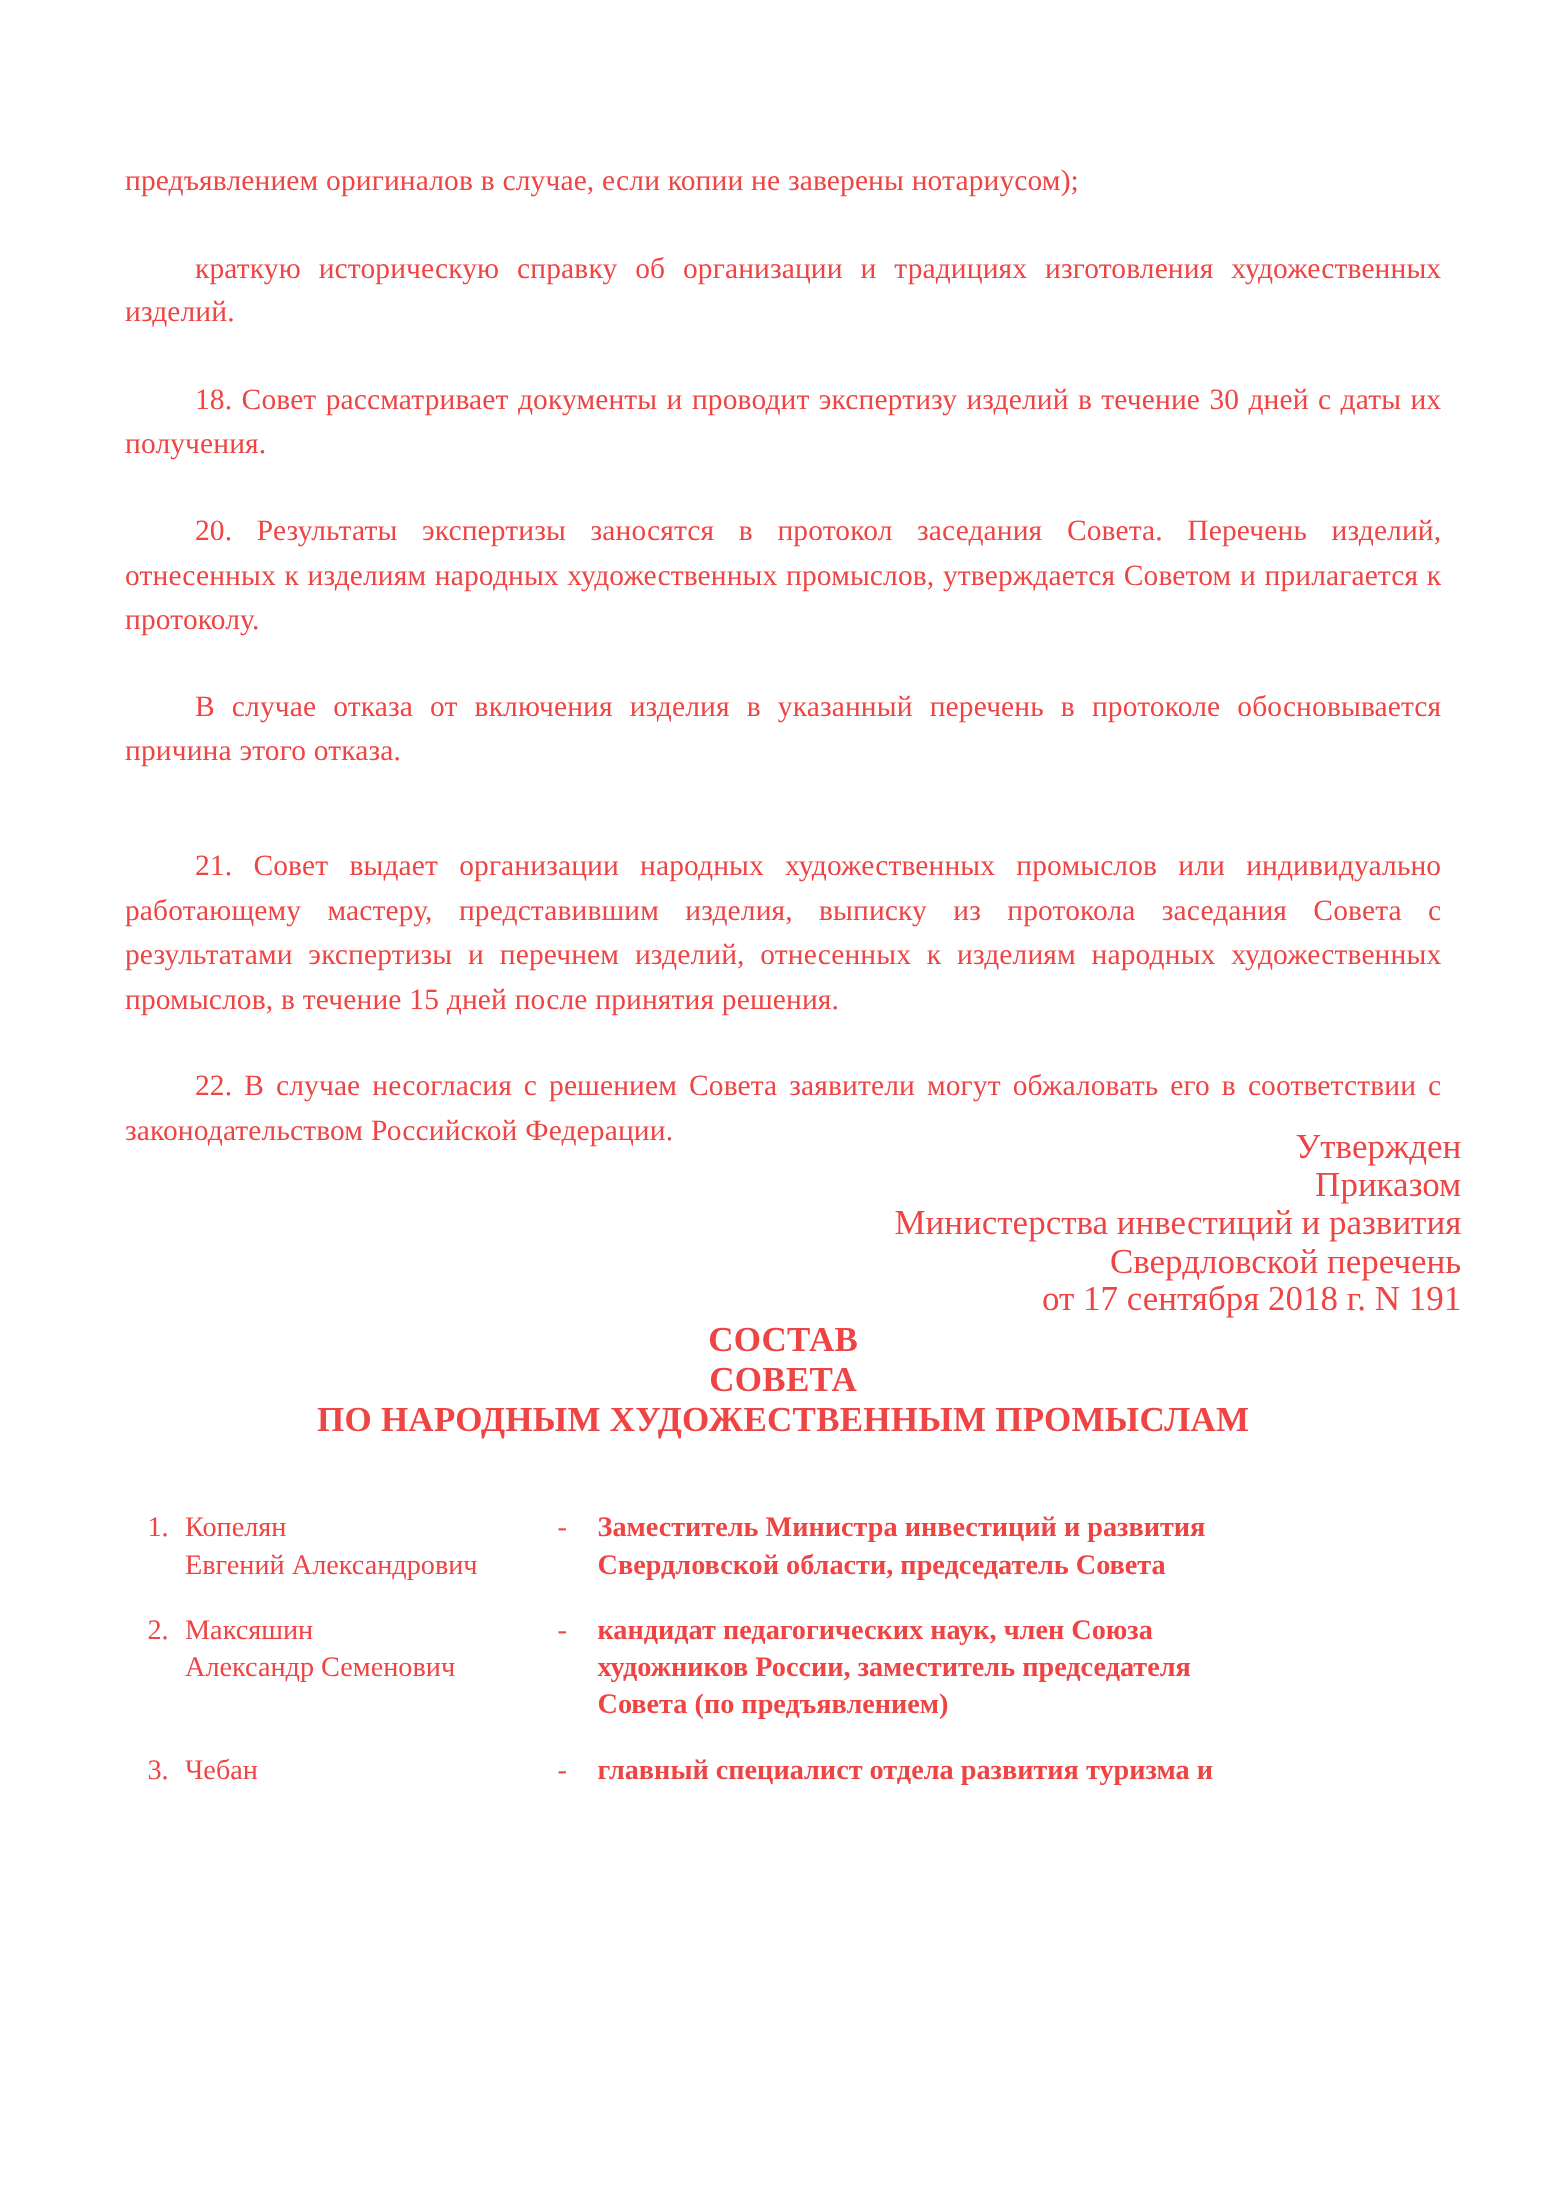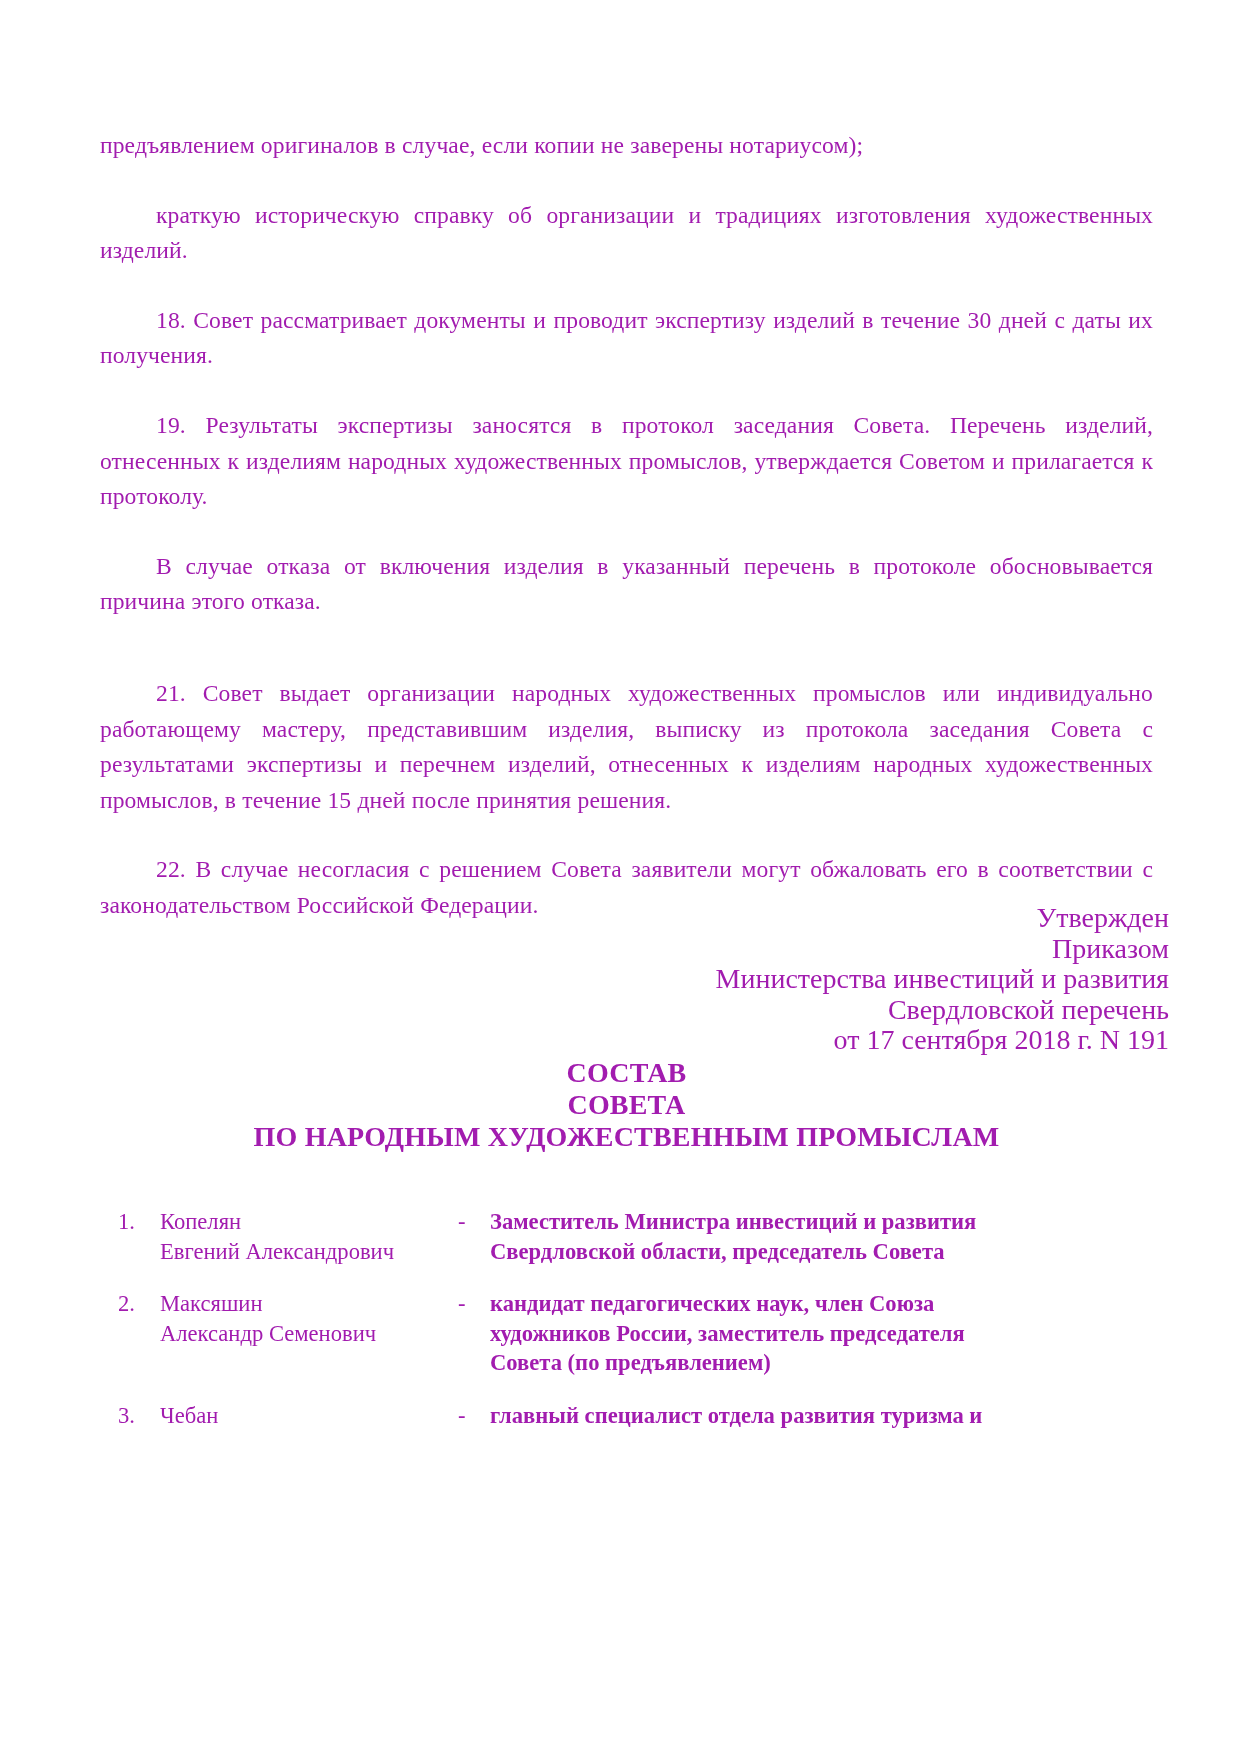--- a/index.html
+++ b/index.html
@@ -9,21 +9,21 @@
     background: #ffffff;
   }
   .page {
     position: relative;
     width: 1240px;
     height: 1754px;
     background: #ffffff;
     margin: 0 auto;
     box-sizing: border-box;
     font-family: "Liberation Serif", "DejaVu Serif", serif;
-    color: #a21caf;
+    color: #ef4444;
     overflow: hidden;
   }
   .content {
     position: absolute;
     left: 100px;
     top: 128px;
     width: 1053px;
   }
 
   
@@ -91,21 +91,20 @@
     width: 48px;
     flex: 0 0 48px;
     text-align: left;
     padding-left: 18px;
     box-sizing: border-box;
   }
   .m-name {
     width: 298px;
     flex: 0 0 298px;
     box-sizing: border-box;
-    margin-left: 12px;
   }
   .m-name span { display: block; }
   .m-dash {
     width: 32px;
     flex: 0 0 32px;
     text-align: left;
     box-sizing: border-box;
   }
   .m-role {
     flex: 1 1 auto;
@@ -122,21 +121,21 @@
 
     <p class="body-par">предъявлением оригиналов в случае, если копии не заверены нотариусом);</p>
     <div class="gap-par"></div>
 
     <p class="body-par indent">краткую историческую справку об организации и традициях изготовления художественных изделий.</p>
     <div class="gap-par"></div>
 
     <p class="body-par indent">18. Совет рассматривает документы и проводит экспертизу изделий в течение 30 дней с даты их получения.</p>
     <div class="gap-par"></div>
 
-    <p class="body-par indent">19. Результаты экспертизы заносятся в протокол заседания Совета. Перечень изделий, отнесенных к изделиям народных художественных промыслов, утверждается Советом и прилагается к протоколу.</p>
+    <p class="body-par indent">20. Результаты экспертизы заносятся в протокол заседания Совета. Перечень изделий, отнесенных к изделиям народных художественных промыслов, утверждается Советом и прилагается к протоколу.</p>
     <div class="gap-par"></div>
 
     <p class="body-par indent">В случае отказа от включения изделия в указанный перечень в протоколе обосновывается причина этого отказа.</p>
     <div class="gap-par"></div>
 
     <div class="gap-par"></div>
 
     <p class="body-par indent">21. Совет выдает организации народных художественных промыслов или индивидуально работающему мастеру, представившим изделия, выписку из протокола заседания Совета с результатами экспертизы и перечнем изделий, отнесенных к изделиям народных художественных промыслов, в течение 15 дней после принятия решения.</p>
     <div class="gap-par"></div>
 

